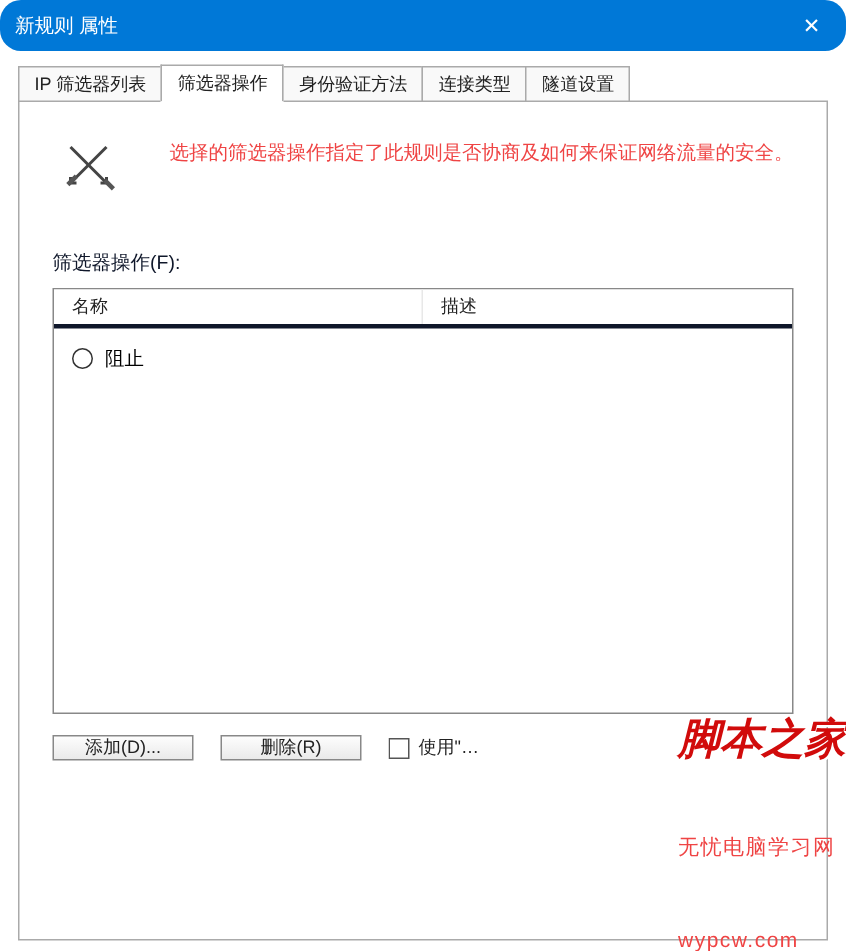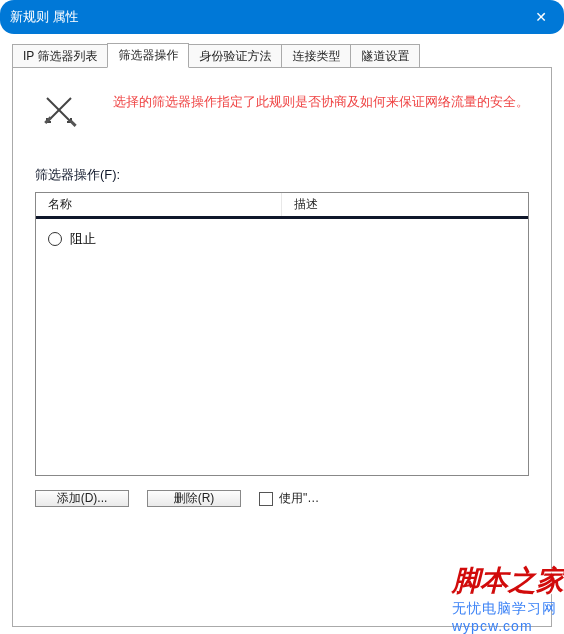--- a/index.html
+++ b/index.html
@@ -178,22 +178,23 @@
   .wm-line1 {
     font-family: "STKaiti","KaiTi",serif;
     font-size: 28px;
     color: #d10b0b;
     font-style: italic;
     font-weight: bold;
     text-shadow: 1px 1px 0 #fff;
   }
   .wm-line2 {
     font-size: 14px;
-    color: #3b82f6;
+    color: #ef4444;
     letter-spacing: 1px;
+    margin-top: 44px;
   }
 </style>
 </head>
 <body>
 
 <div class="titlebar">
   <span class="titlebar-text">新规则 属性</span>
   <div class="close-btn">
     <span>✕</span>
   </div>

